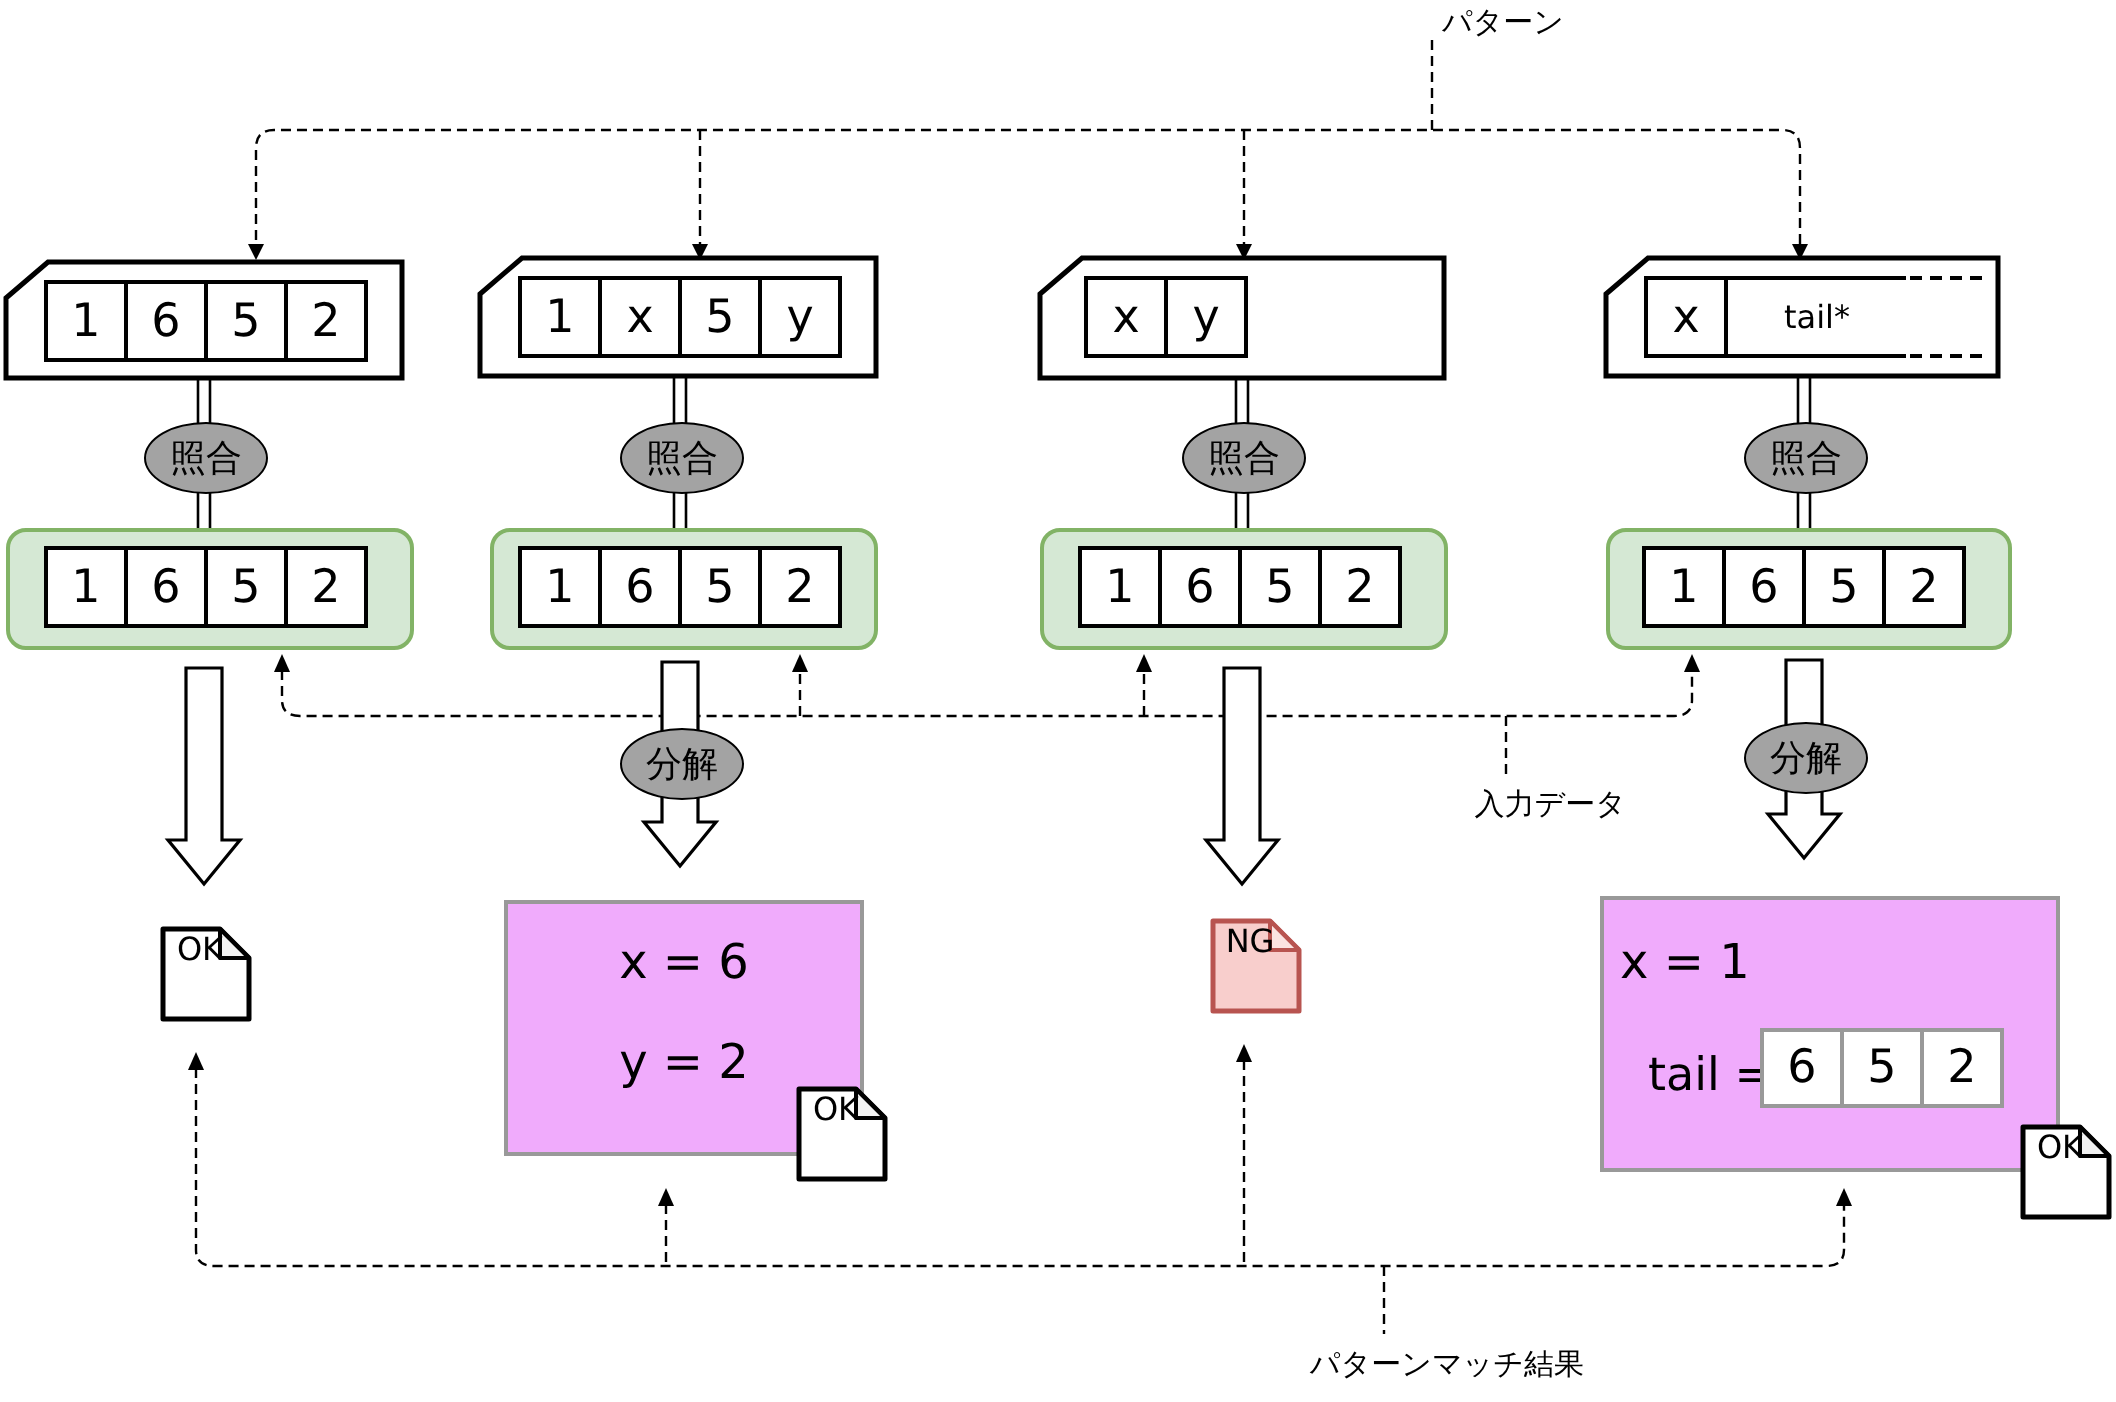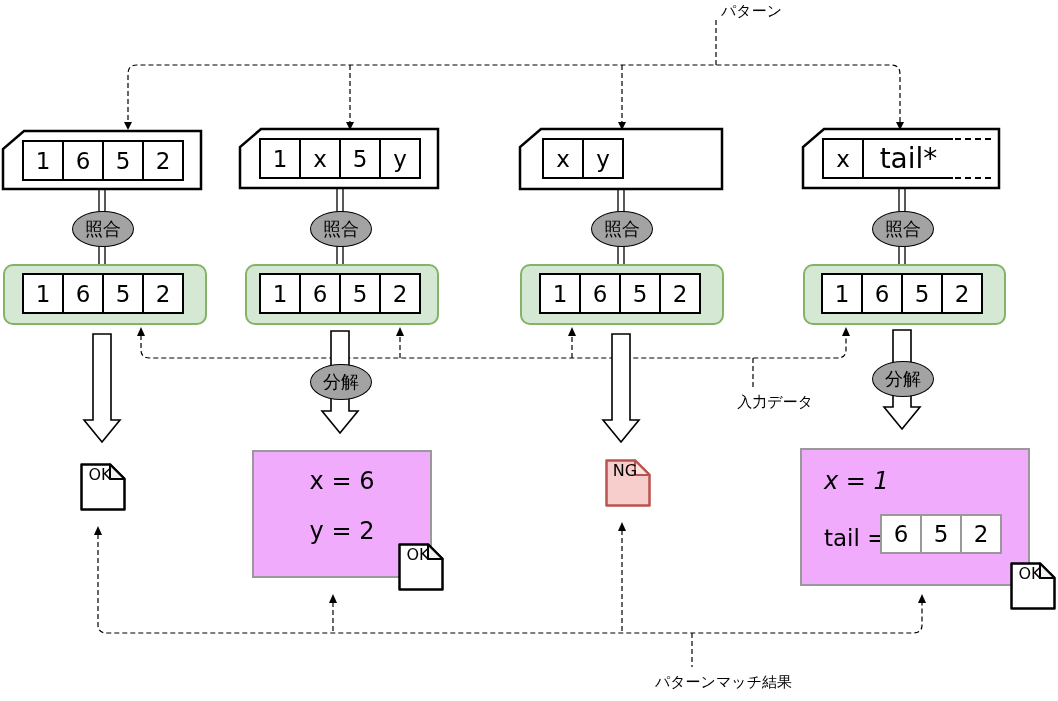--- a/index.html
+++ b/index.html
@@ -5,21 +5,21 @@
   html,body{margin:0;padding:0;background:#fff;}
   #canvas{position:relative;width:1058px;height:701px;background:#fff;overflow:hidden;
           font-family:"DejaVu Sans","Liberation Sans",sans-serif;color:#000;}
   #wires{position:absolute;left:0;top:0;z-index:0;}
   .lbl{position:absolute;text-align:right;font-size:15px;z-index:2;}
   
   .cellrow{position:absolute;display:flex;background:#fff;border:2px solid #000;z-index:2;}
   .cellrow.open{border-right:none;}
   .cell{width:38px;height:37px;display:flex;align-items:center;justify-content:center;font-size:23px;}
   .cell+.cell{border-left:2px solid #000;}
-  .cell.wide{width:89px;font-size:28px;}
+  .cell.wide{width:89px;font-size:16px;}
   .dash-ext{position:absolute;border-top:2px dashed #000;border-bottom:2px dashed #000;z-index:2;}
   
   .ellipse{position:absolute;width:60px;height:34px;border:1.5px solid #000;border-radius:50%;
            background:#a3a3a3;display:flex;align-items:center;justify-content:center;font-size:18px;z-index:3;}
   
   .greenbox{position:absolute;height:57px;border:2px solid #82b366;background:#d5e8d4;border-radius:10px;z-index:1;}
   
   .resultbox{position:absolute;background:#f0abfc;border:2px solid #999;z-index:2;}
   .rline{position:absolute;width:100%;text-align:center;font-size:24px;line-height:30px;}
   .rline.leftal{text-align:left;}
@@ -192,21 +192,21 @@
 
   <div class="doc ng" style="left:605px;top:459px;">
     <svg width="46" height="48" viewBox="0 0 46 48">
       <path class="page" d="M1.5,1.5 H30 L44.5,16 V46.5 H1.5 Z"></path>
       <path class="fold" d="M30,1.5 V16 H44.5 Z"></path>
     </svg>
     <div class="doc-label">NG</div>
   </div>
 
   <div class="resultbox" style="left:800px;top:448px;width:226px;height:134px;">
-    <div class="rline leftal" style="left:22px;top:16px;width:120px;font-style:italic;">x = 1</div>
+    <div class="rline leftal" style="left:8px;top:16px;width:120px;">x = 1</div>
     <div class="rline leftal" style="left:22px;top:68px;width:120px;font-size:23px;line-height:40px;">tail =</div>
     <div class="tailrow" style="left:78px;top:64px;">
       <div class="cell">6</div>
       <div class="cell">5</div>
       <div class="cell">2</div>
     </div>
   </div>
   <div class="doc" style="left:1010px;top:562px;">
     <svg width="46" height="48" viewBox="0 0 46 48">
       <path class="page" d="M1.5,1.5 H30 L44.5,16 V46.5 H1.5 Z"></path>

